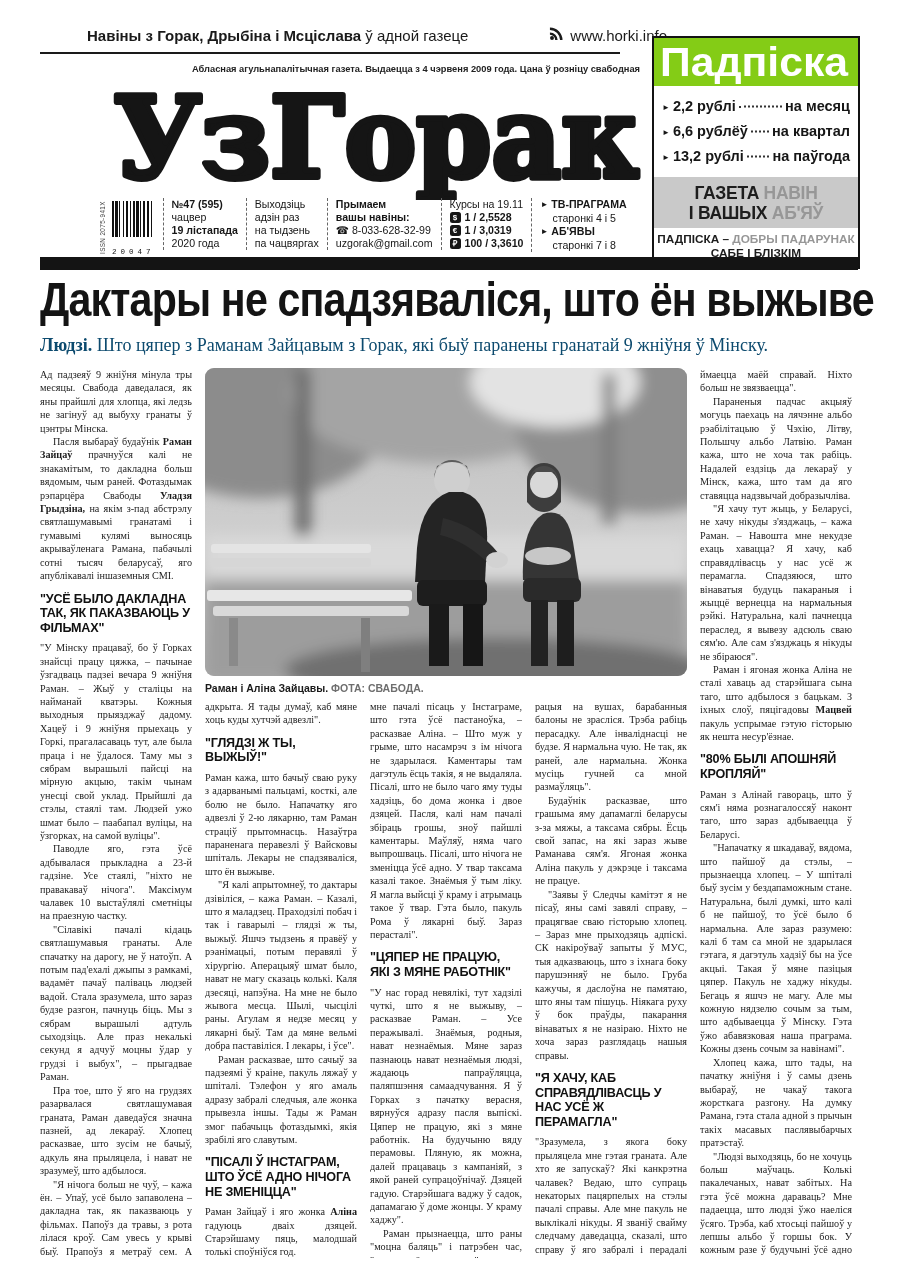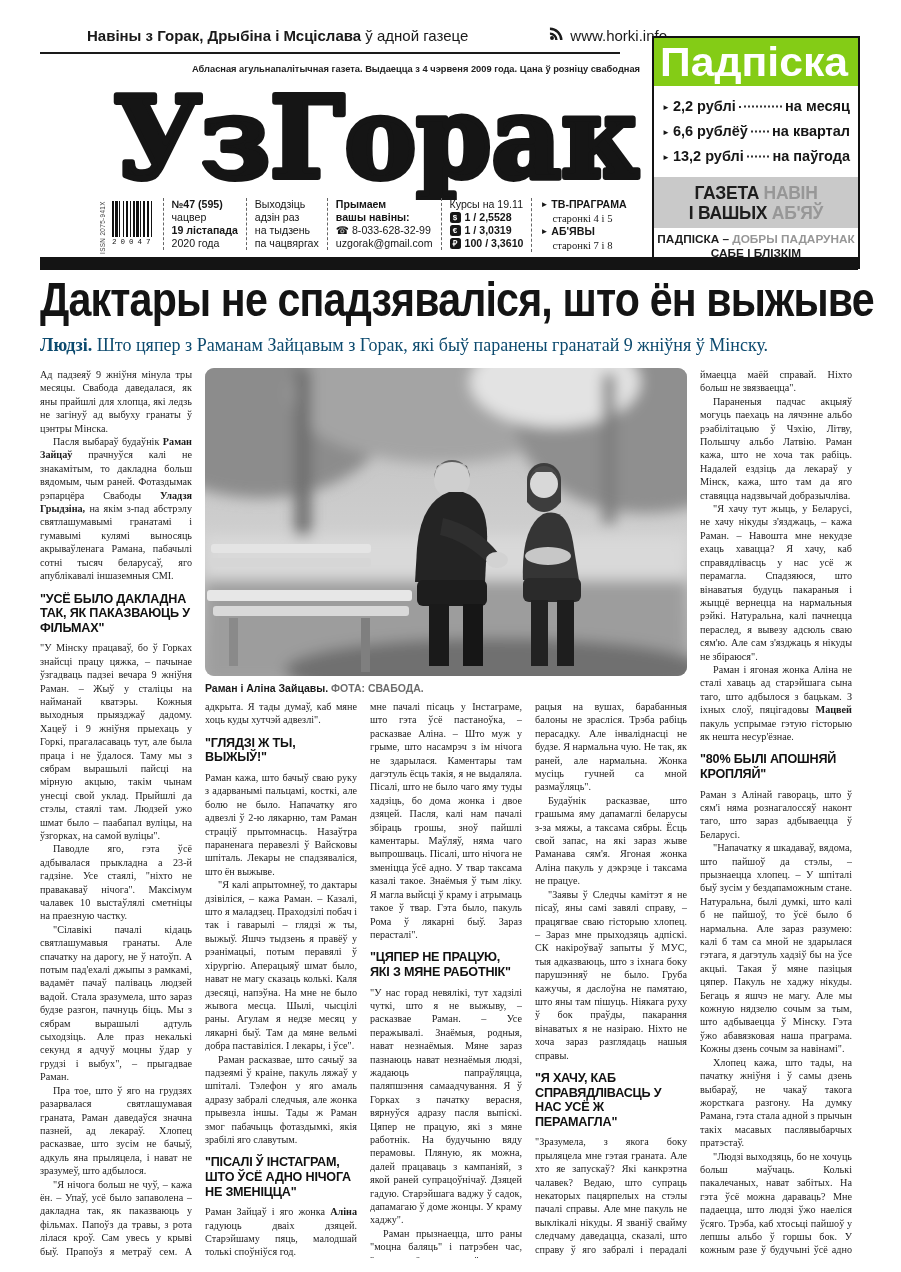--- a/index.html
+++ b/index.html
@@ -23,27 +23,27 @@
   
   .inforow{left:96px;top:198px;width:548px;height:58px;display:flex;align-items:flex-start;
            font-family:"Liberation Sans",sans-serif;font-size:10.6px;line-height:13px;color:#161616;}
   .cell{flex:0 0 auto;}
   .cell + .cell{border-left:1px dashed #666;padding-left:8px;margin-left:8px;}
   .issn{writing-mode:vertical-rl;transform:rotate(180deg);font-size:6.3px;letter-spacing:.4px;
         color:#444;height:56px;margin-right:3px;}
   .bcwrap{display:flex;}
   .bars{width:40px;height:36px;margin-top:3px;
         background:repeating-linear-gradient(90deg,#111 0 1.5px,#fff 1.5px 3px,#111 3px 5.5px,#fff 5.5px 7px,#111 7px 8px,#fff 8px 10.5px);}
-  .bcd{font:7.5px "Liberation Mono",monospace;letter-spacing:4px;text-align:center;margin-top:1px;}
+  .bcd{font:7.5px "Liberation Mono",monospace;letter-spacing:4px;text-align:center;margin-top:11px;}
   .bold{font-weight:bold;}
   .rates-row{display:flex;align-items:center;gap:4px;font-weight:bold;}
   .cur{width:11px;height:11px;background:#161616;color:#fff;border-radius:2.5px;
        font:bold 8px/11px "Liberation Sans",sans-serif;text-align:center;display:inline-block;}
   .tvrow{font-weight:bold;white-space:nowrap;}
-  .tvpages{padding-left:12px;font-weight:normal;font-family:Liberation Serif, serif;}
+  .tvpages{padding-left:12px;font-weight:normal;}
   .tri{font-size:8px;position:relative;top:-1px;}
 
   
   .subbox{left:652px;top:36px;width:204px;border:2px solid #131313;background:#fff;}
   .subhead{background:#84cc16;height:48px;overflow:hidden;}
   .subprices{padding:9px 8px 7px;}
   .price{display:flex;align-items:baseline;font:bold 14.5px/22px "Liberation Sans",sans-serif;color:#161616;}
   .price .lead{flex:1;border-bottom:2px dotted #333;margin:0 3px;transform:translateY(-3.5px);}
   .price .tri{margin-right:3px;}
   .slogan{background:#c9c9c9;text-align:center;padding:6px 0 5px;

